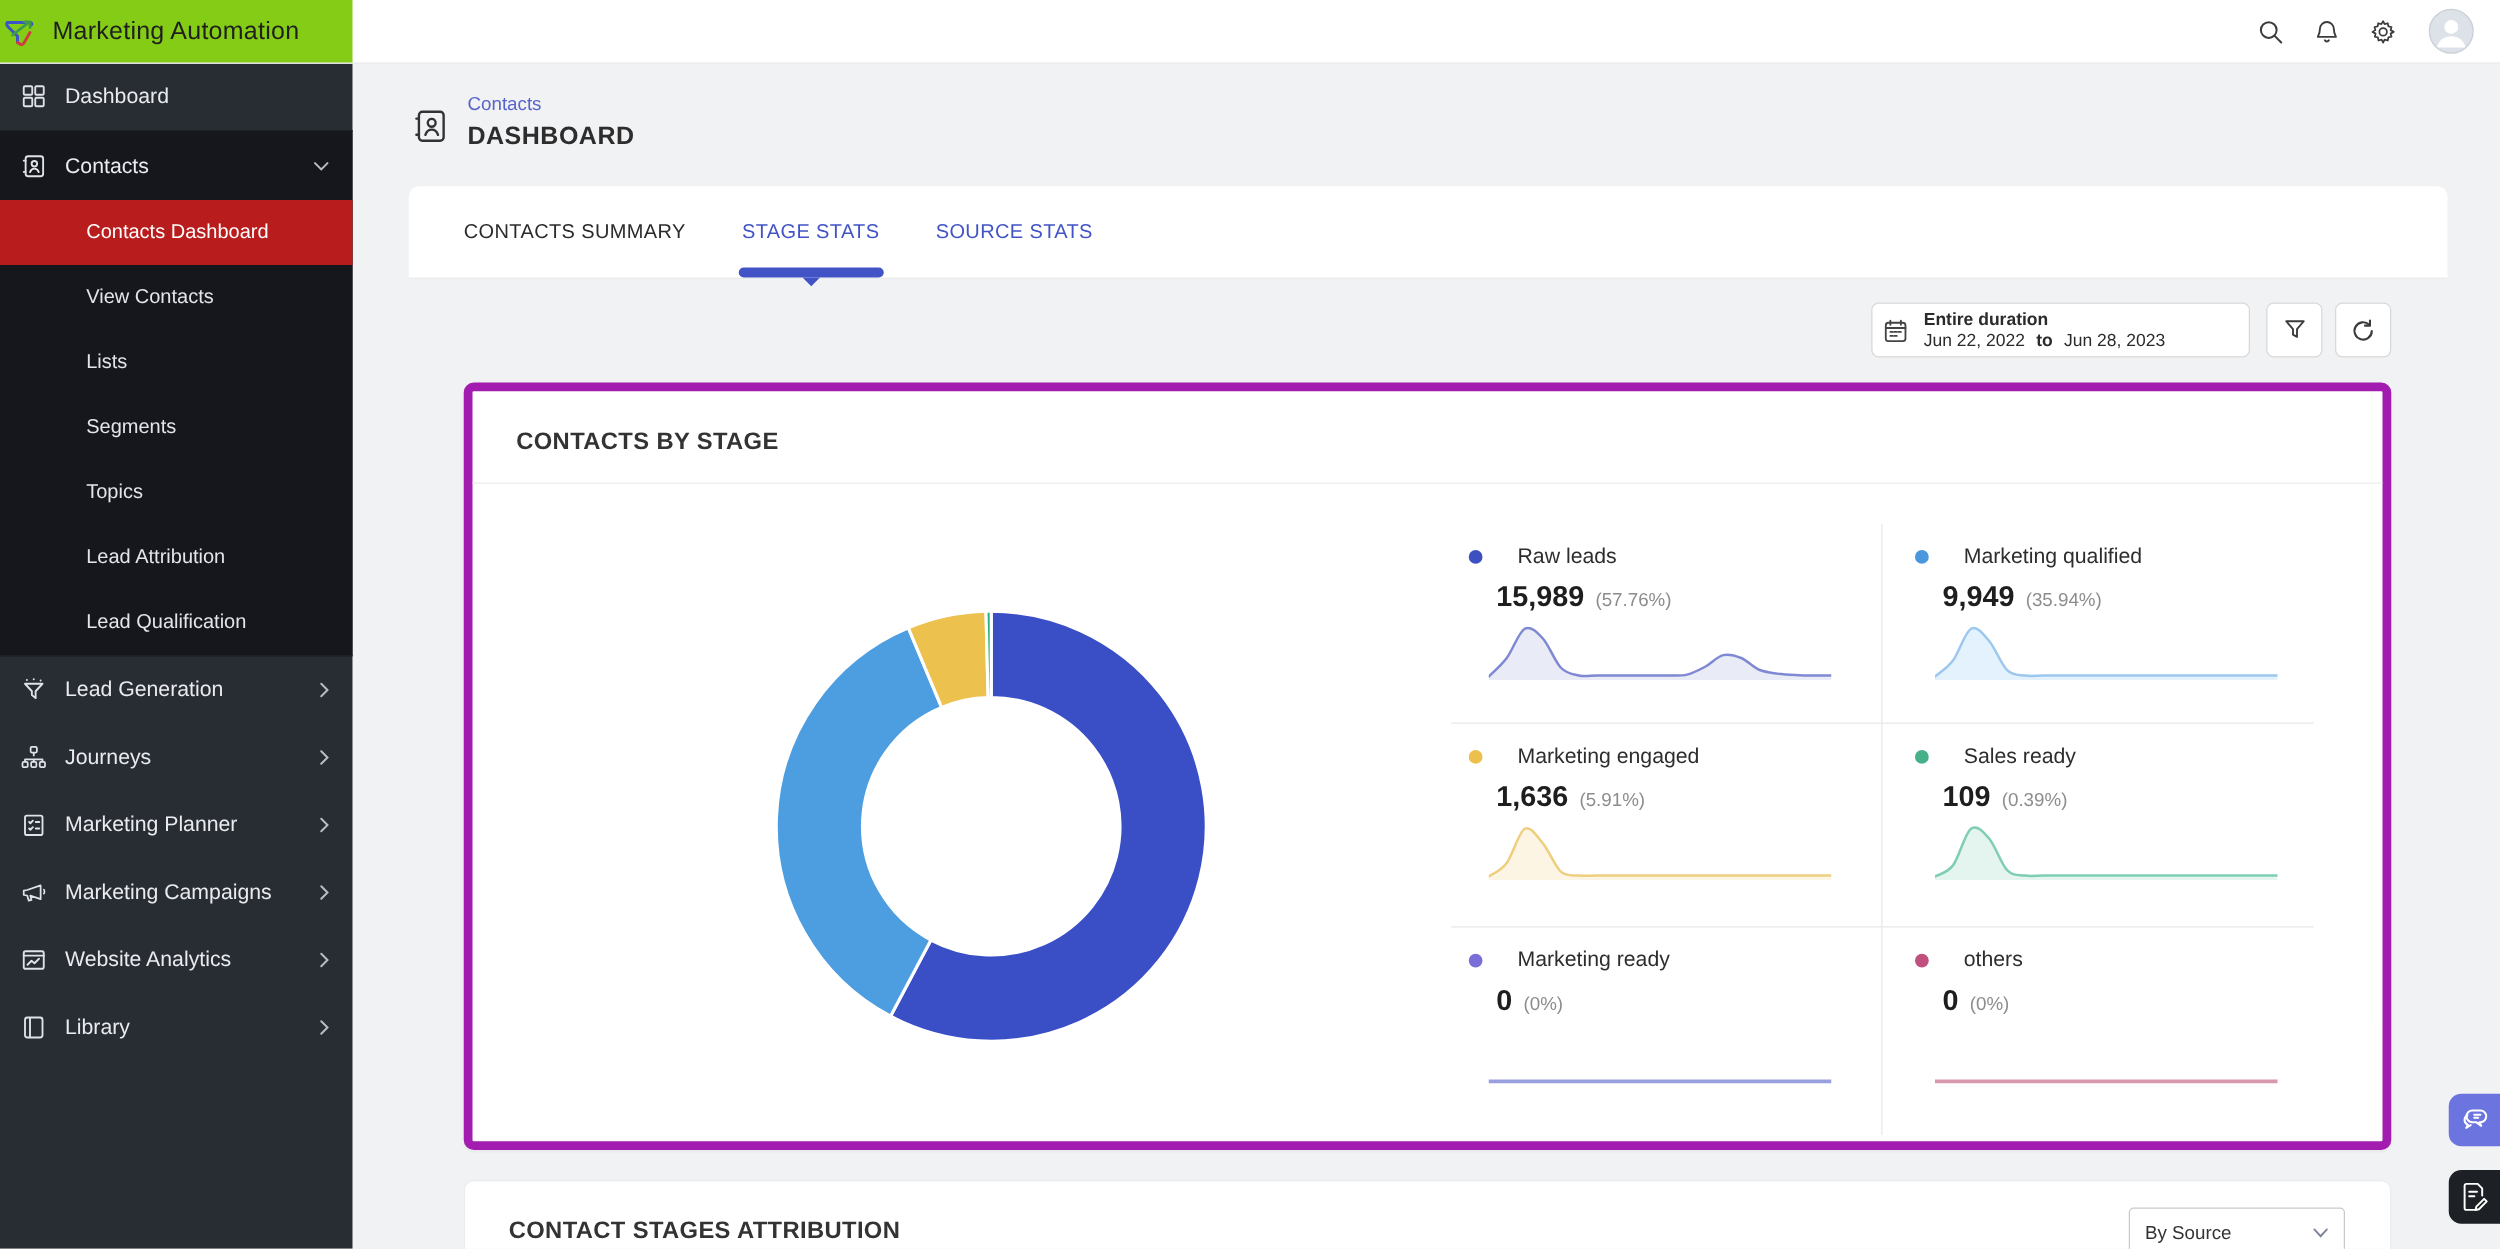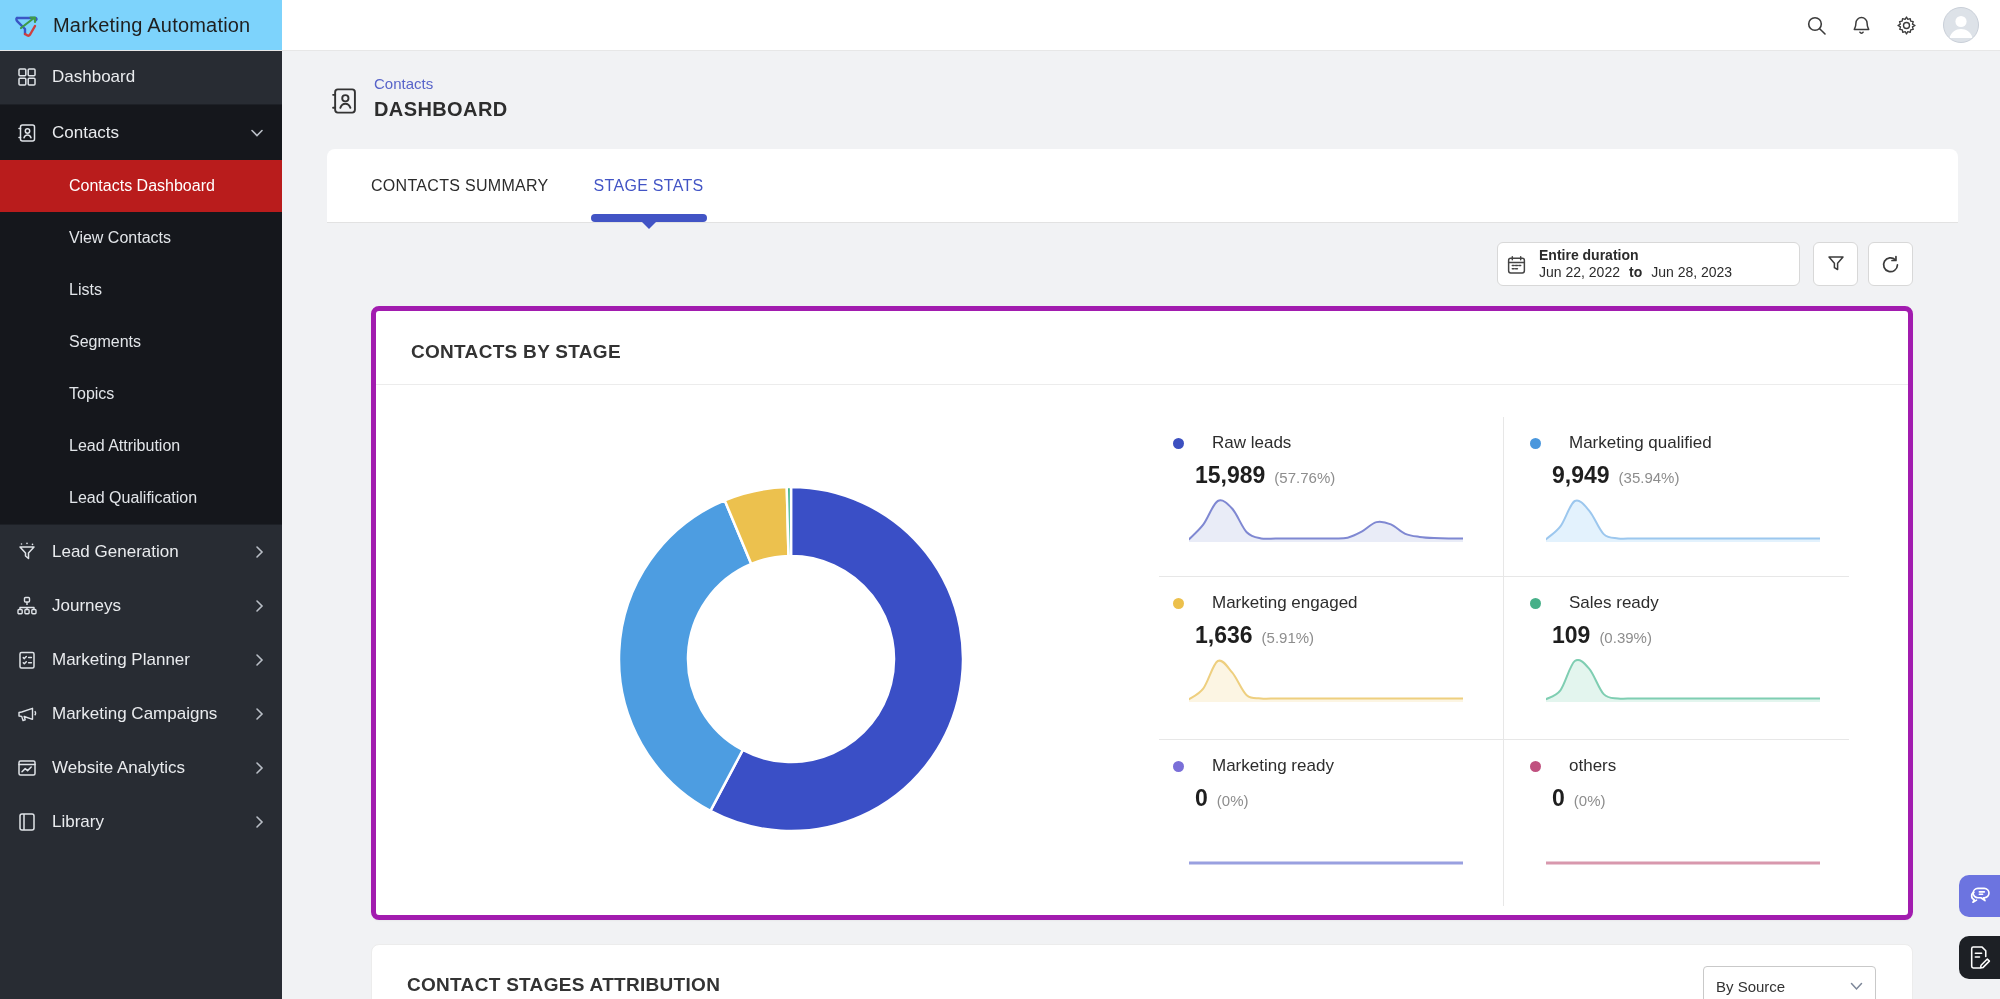--- a/index.html
+++ b/index.html
@@ -2,21 +2,21 @@
 <html><head>
 <meta charset="utf-8">
 <style>
   html,body{margin:0;padding:0}
   body{width:2000px;height:999px;position:relative;overflow:hidden;background:#f1f2f4;
        font-family:"Liberation Sans",sans-serif;color:#2d2d2d}
   svg{display:block}
 
   
   .topbar{position:absolute;top:0;left:0;width:2000px;height:50px;background:#fff;border-bottom:1px solid #e7e7e7;z-index:6}
-  .logo-area{position:absolute;left:0;top:0;width:282px;height:50px;background:#7dd3fc;display:flex;align-items:center;padding-left:13px;box-sizing:border-box}
+  .logo-area{position:absolute;left:0;top:0;width:282px;height:50px;background:#84cc16;display:flex;align-items:center;padding-left:2px;box-sizing:border-box}
   .app-title{font-size:20px;color:#1f1f1f;margin-left:10px;letter-spacing:.2px;white-space:nowrap}
   .topbar-actions{position:absolute;right:21px;top:0;height:50px;display:flex;align-items:center}
   .tb-icon{width:21px;height:21px;color:#3c3c3c;margin-left:24px;cursor:pointer}
   .avatar{width:34px;height:34px;border-radius:50%;background:#dde2e8;border:1px solid #c9cfd8;margin-left:26px;overflow:hidden;cursor:pointer}
 
   
   .sidebar{position:absolute;top:50px;left:0;width:282px;height:949px;background:#282c33;z-index:5}
   .nav-item{height:54px;display:flex;align-items:center;padding:0 18px 0 16px;cursor:pointer;color:#e9ebee}
   .nav-icon{width:22px;height:22px;margin-right:14px;color:#dfe3e8;flex:none}
   .nav-label{font-size:17px;font-weight:500;flex:1;white-space:nowrap}
@@ -46,21 +46,21 @@
   .date-texts{margin-left:12px;line-height:1.25}
   .date-label{font-size:14px;font-weight:700;color:#2b2b2b}
   .date-range{font-size:14px;color:#2b2b2b}
   .date-range .to{font-weight:700;margin:0 9px}
   .icon-btn{position:absolute;top:242px;width:45px;height:44px;background:#fff;border:1px solid #d8d8d8;border-radius:6px;
         display:flex;align-items:center;justify-content:center;box-sizing:border-box;cursor:pointer;color:#3b3b3b}
   .btn-filter{left:1813px}
   .btn-refresh{left:1868px}
 
   
-  .stage-card{position:absolute;left:371px;top:306px;width:1542px;height:614px;background:#fff;border:5px solid #a21caf;
+  .stage-card{position:absolute;left:371px;top:306px;width:1542px;height:614px;background:#fff;border:7px solid #a21caf;
         border-radius:8px;box-shadow:0 1px 2px rgba(0,0,0,.04);box-sizing:border-box}
   .stage-title{position:absolute;left:35px;top:30px;font-size:19px;font-weight:700;color:#333;letter-spacing:.3px}
   .stage-divider{position:absolute;left:0;right:0;top:73px;height:1px;background:#ececec}
   .donut-wrap{position:absolute;left:240px;top:173px;width:350px;height:350px}
 
   .stats-grid{position:absolute;left:783px;top:106px;width:690px;display:grid;
         grid-template-columns:345px 345px;grid-template-rows:160px 163px 166px}
   .cell{box-sizing:border-box;padding-top:16px}
   .cell.c1{border-right:1px solid #e7e7e7;padding-left:14px}
   .cell.c2{padding-left:26px}
@@ -288,20 +288,21 @@
     <path d="M8.3 17c.7-2 2.1-3 3.7-3s3 1 3.7 3"></path>
     <path d="M4.5 7.5H3M4.5 17H3"></path>
   </svg>
 </span>
 <span class="crumb-link">Contacts</span>
 <div class="page-title">DASHBOARD</div>
 
 <div class="tabs">
   <div class="tab">CONTACTS SUMMARY</div>
   <div class="tab active accent">STAGE STATS</div>
+  <div class="tab accent">SOURCE STATS</div>
 </div>
 
 <div class="date-box">
   <span>
     <svg width="21" height="21" viewBox="0 0 20 20" fill="none" stroke="#444" stroke-width="1.4" stroke-linecap="round">
       <rect x="2.5" y="4" width="15" height="14" rx="2"></rect>
       <path d="M6 2.5v3M14 2.5v3M2.5 8h15"></path>
       <path d="M6 11h1.8M9.1 11h1.8M12.2 11h1.8M6 14h1.8M9.1 14h1.8"></path>
     </svg>
   </span>

